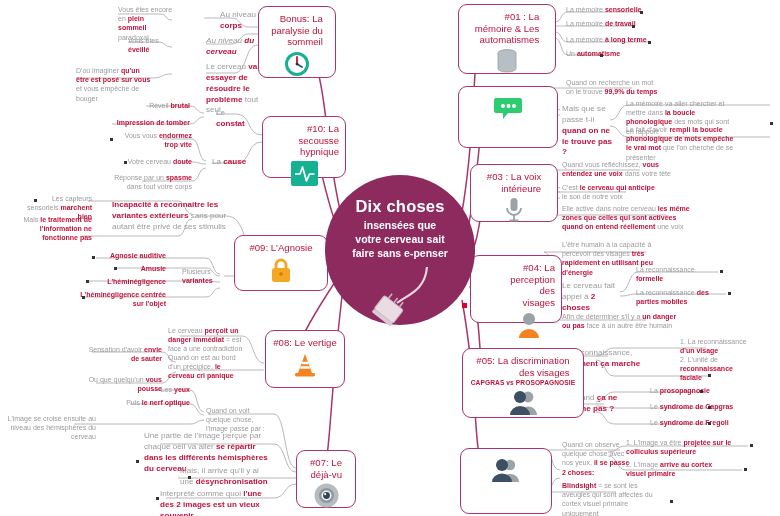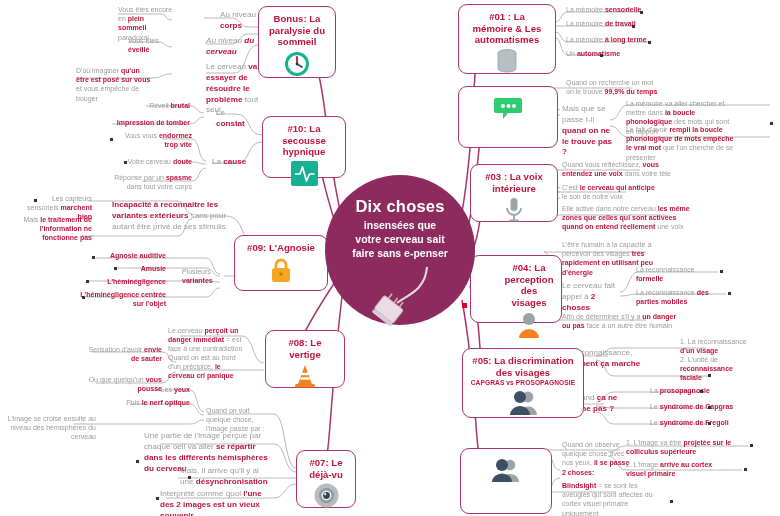--- a/index.html
+++ b/index.html
@@ -25,21 +25,21 @@
   .center .t2 { font-size:10.5px; font-weight:bold; line-height:1.32; margin-top:3px; }
   .center .plug { margin-top:4px; }
 
   
   .node {
     position:absolute; z-index:5;
     background:#fff; border:1.4px solid #a8356b; border-radius:9px;
     display:flex; flex-direction:column; align-items:center; justify-content:flex-start;
     padding:6px 6px 5px;
   }
-  .node .ttl { color:#c0143c; font-weight:bold; font-size:9.6px; line-height:1.22; text-align:center; }
+  .node .ttl { color:#c0143c; font-weight:normal; font-size:9.6px; line-height:1.22; text-align:right; }
   .node .sub { color:#c0143c; font-weight:bold; font-size:6.6px; letter-spacing:.1px; text-align:center; margin-top:1px;}
   .node .ico { margin-top:3px; }
 
   
   .leaf { position:absolute; z-index:4; font-size:7px; line-height:1.32; color:#9b9b9b; }
   .leaf b { color:#c0143c; font-weight:bold; }
   .leaf.r { text-align:left; }
   .leaf.l { text-align:right; }
   .leaf.big { font-size:8.1px; line-height:1.34; }
 

